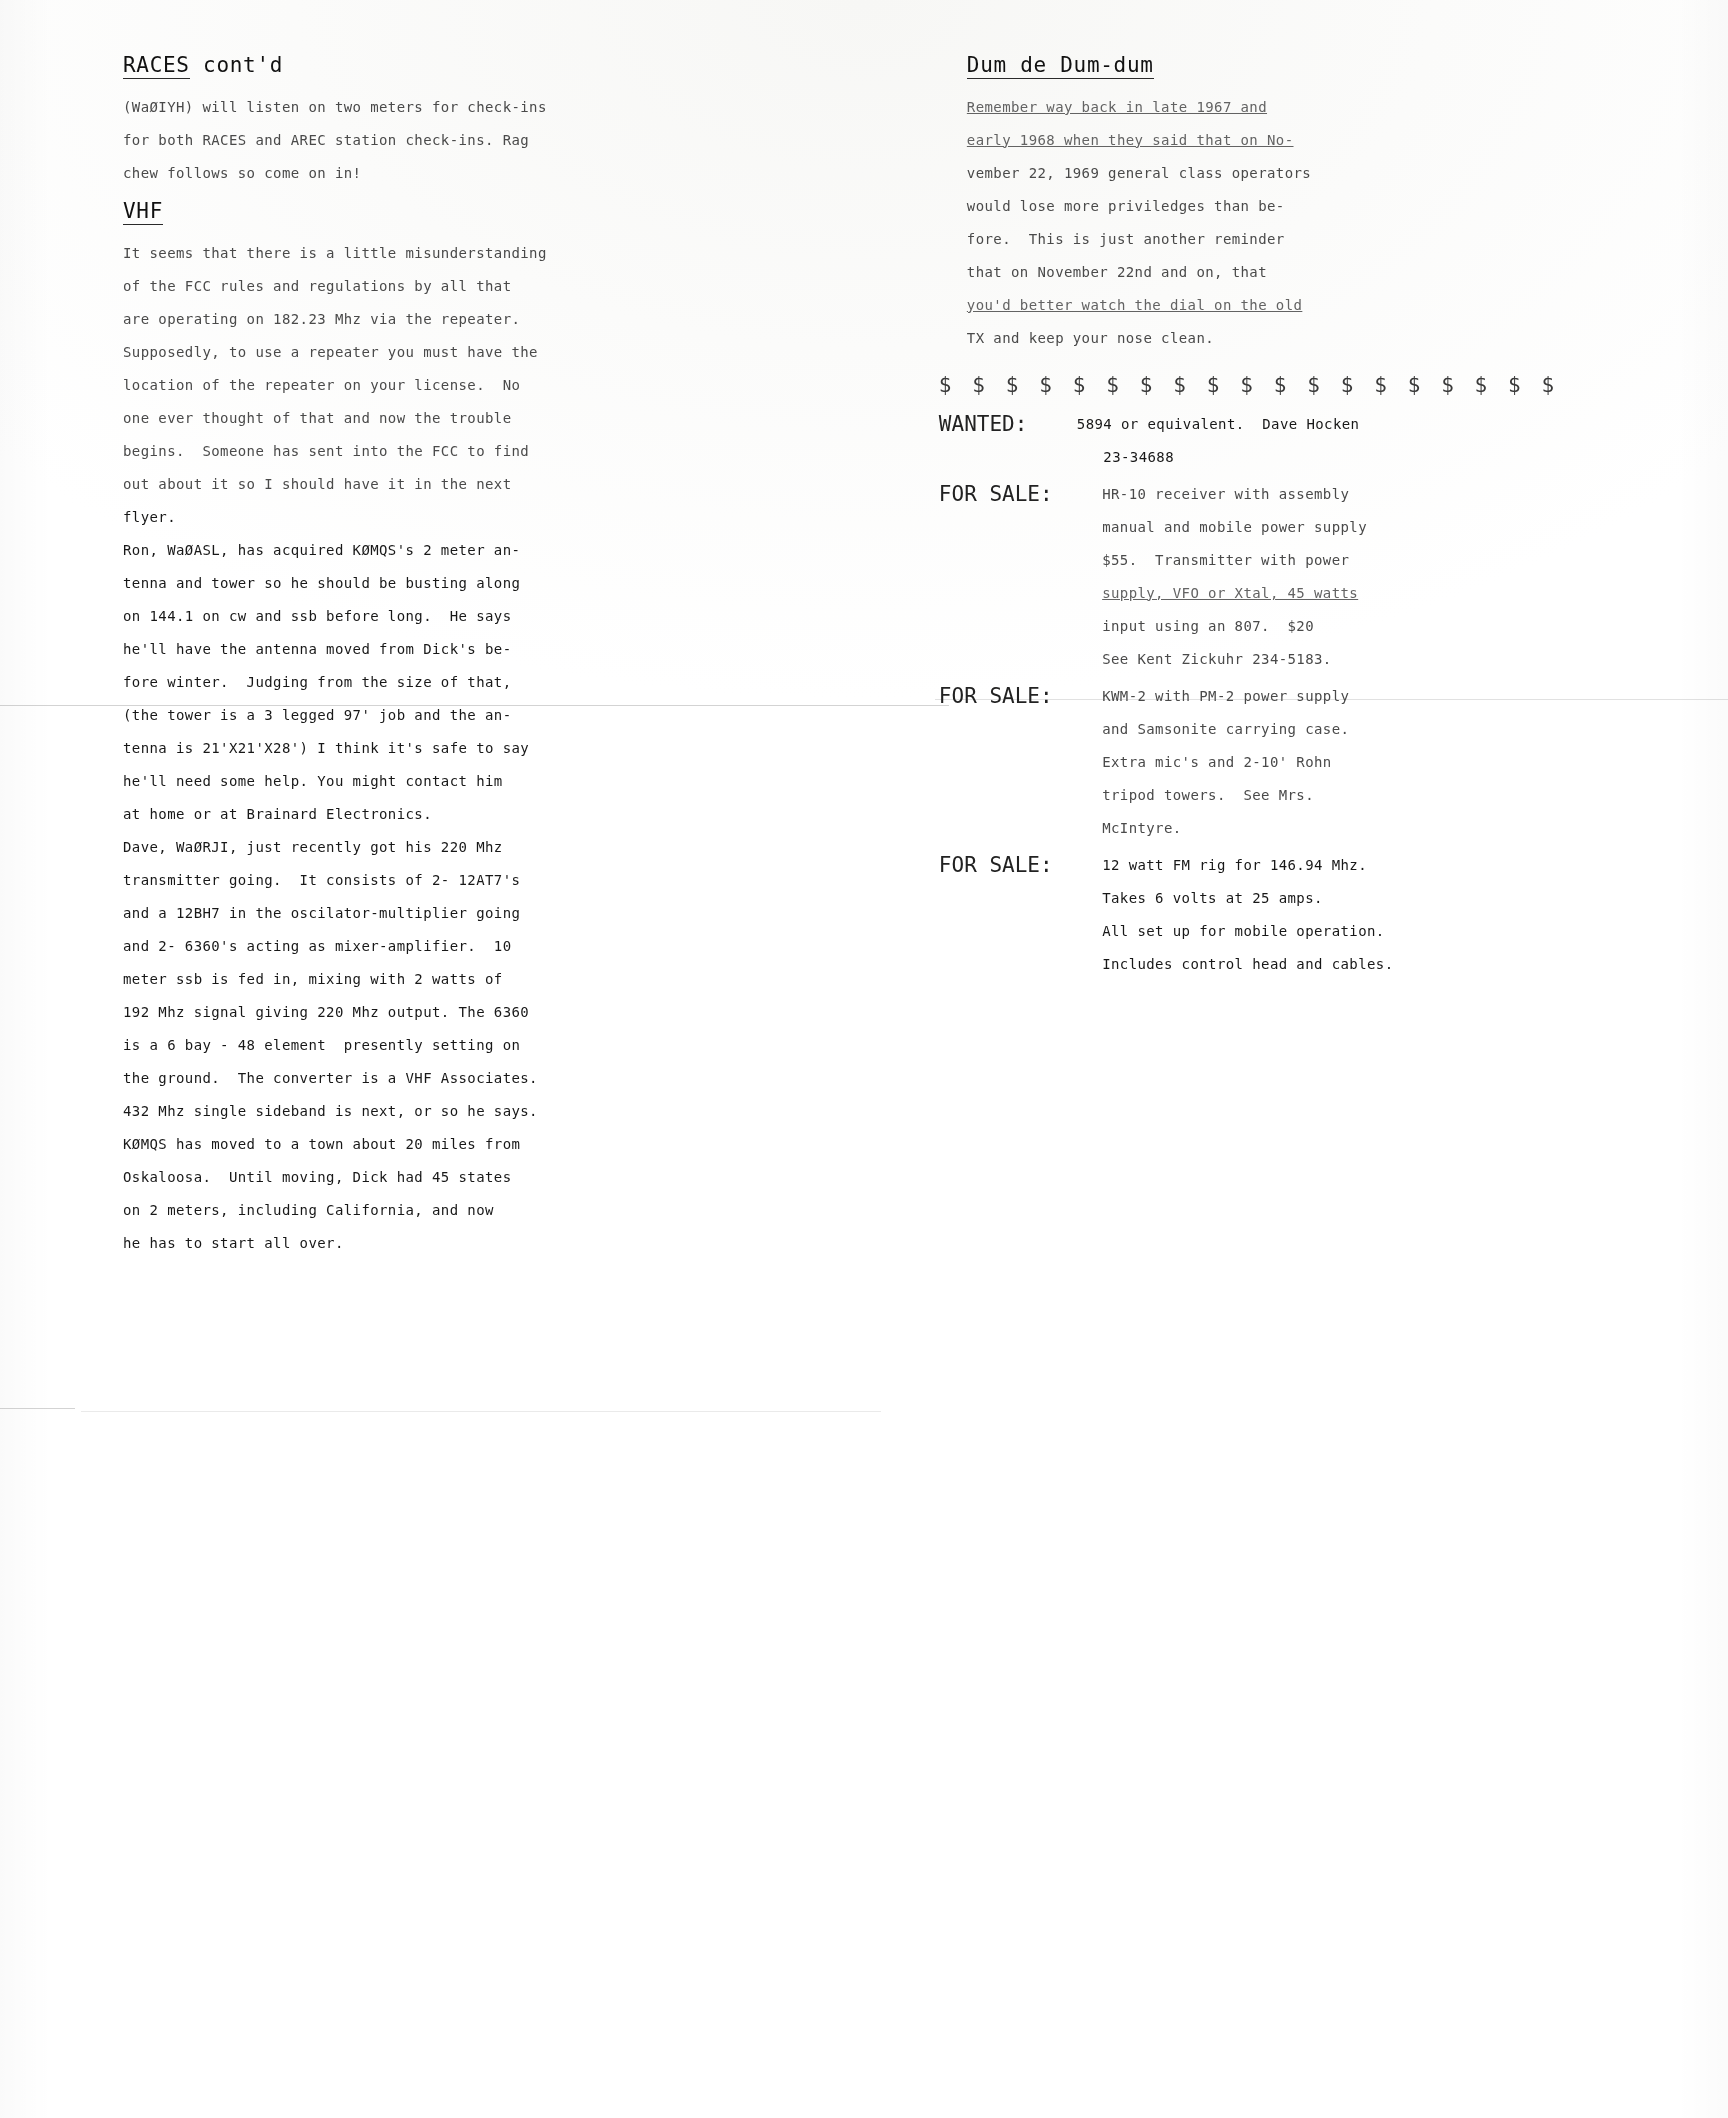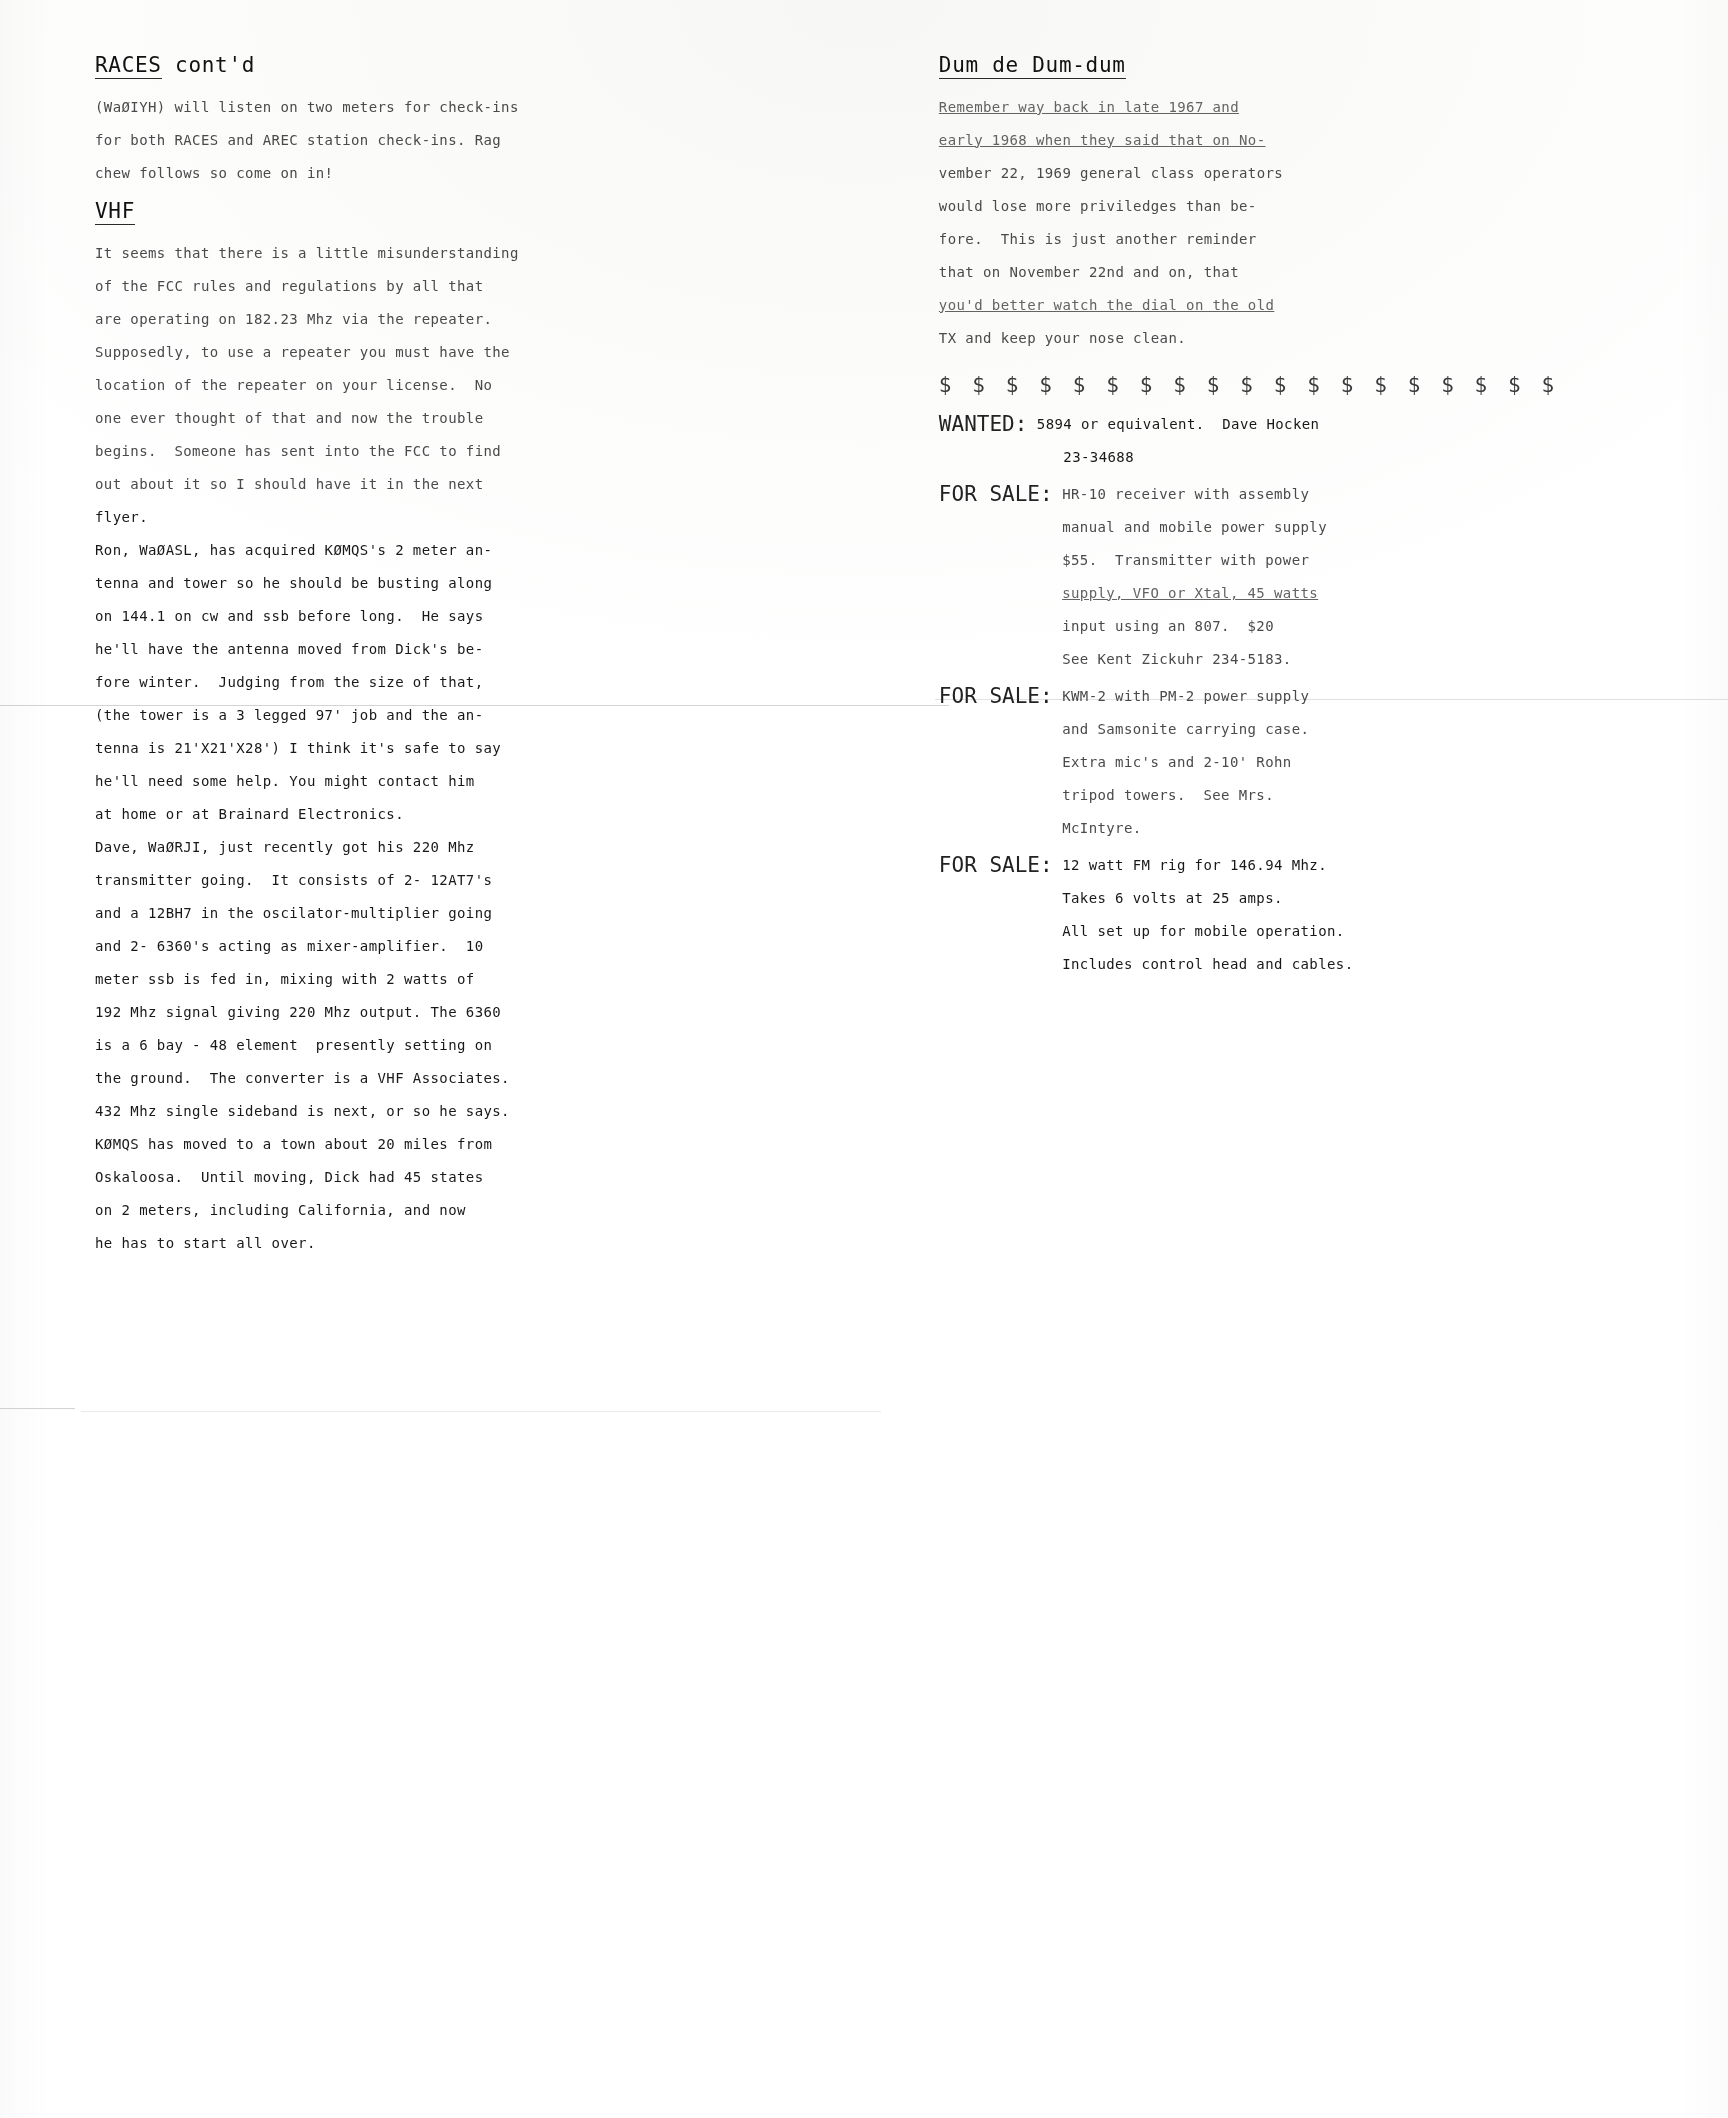--- a/index.html
+++ b/index.html
@@ -49,21 +49,21 @@
     left: 95px;
     width: 1559px;
     display: flex;
     gap: 47px;
   }
   .col {
     width: 800px;
   }
   .col.right { width: 718px; }
 
-  .section { margin-bottom: 6.8px; }
+  .section { margin-bottom: 6.8px; margin-left: 28px; }
 
   .heading {
     font-size: 21px;
     letter-spacing: 0.7px;
     margin: 0 0 12.2px 0;
     display: inline-block;
     padding-bottom: 1.4px;
     color: #111;
   }
   .heading .u {
@@ -79,20 +79,21 @@
   }
   .line.faint { color: #4a4a4a; }
   .line.faintest { color: #636363; text-decoration: underline; }
 
   .para { margin: 0 0 9.5px 0; }
 
   
   .ad {
     display: flex;
     margin-bottom: 4.1px;
+    gap: 40px;
   }
   .ad-label {
     font-size: 21px;
     line-height: 33px;
     white-space: pre;
     flex: 0 0 auto;
     padding-right: 9.5px;
     color: #222;
   }
   .ad-body { flex: 1 1 auto; }

